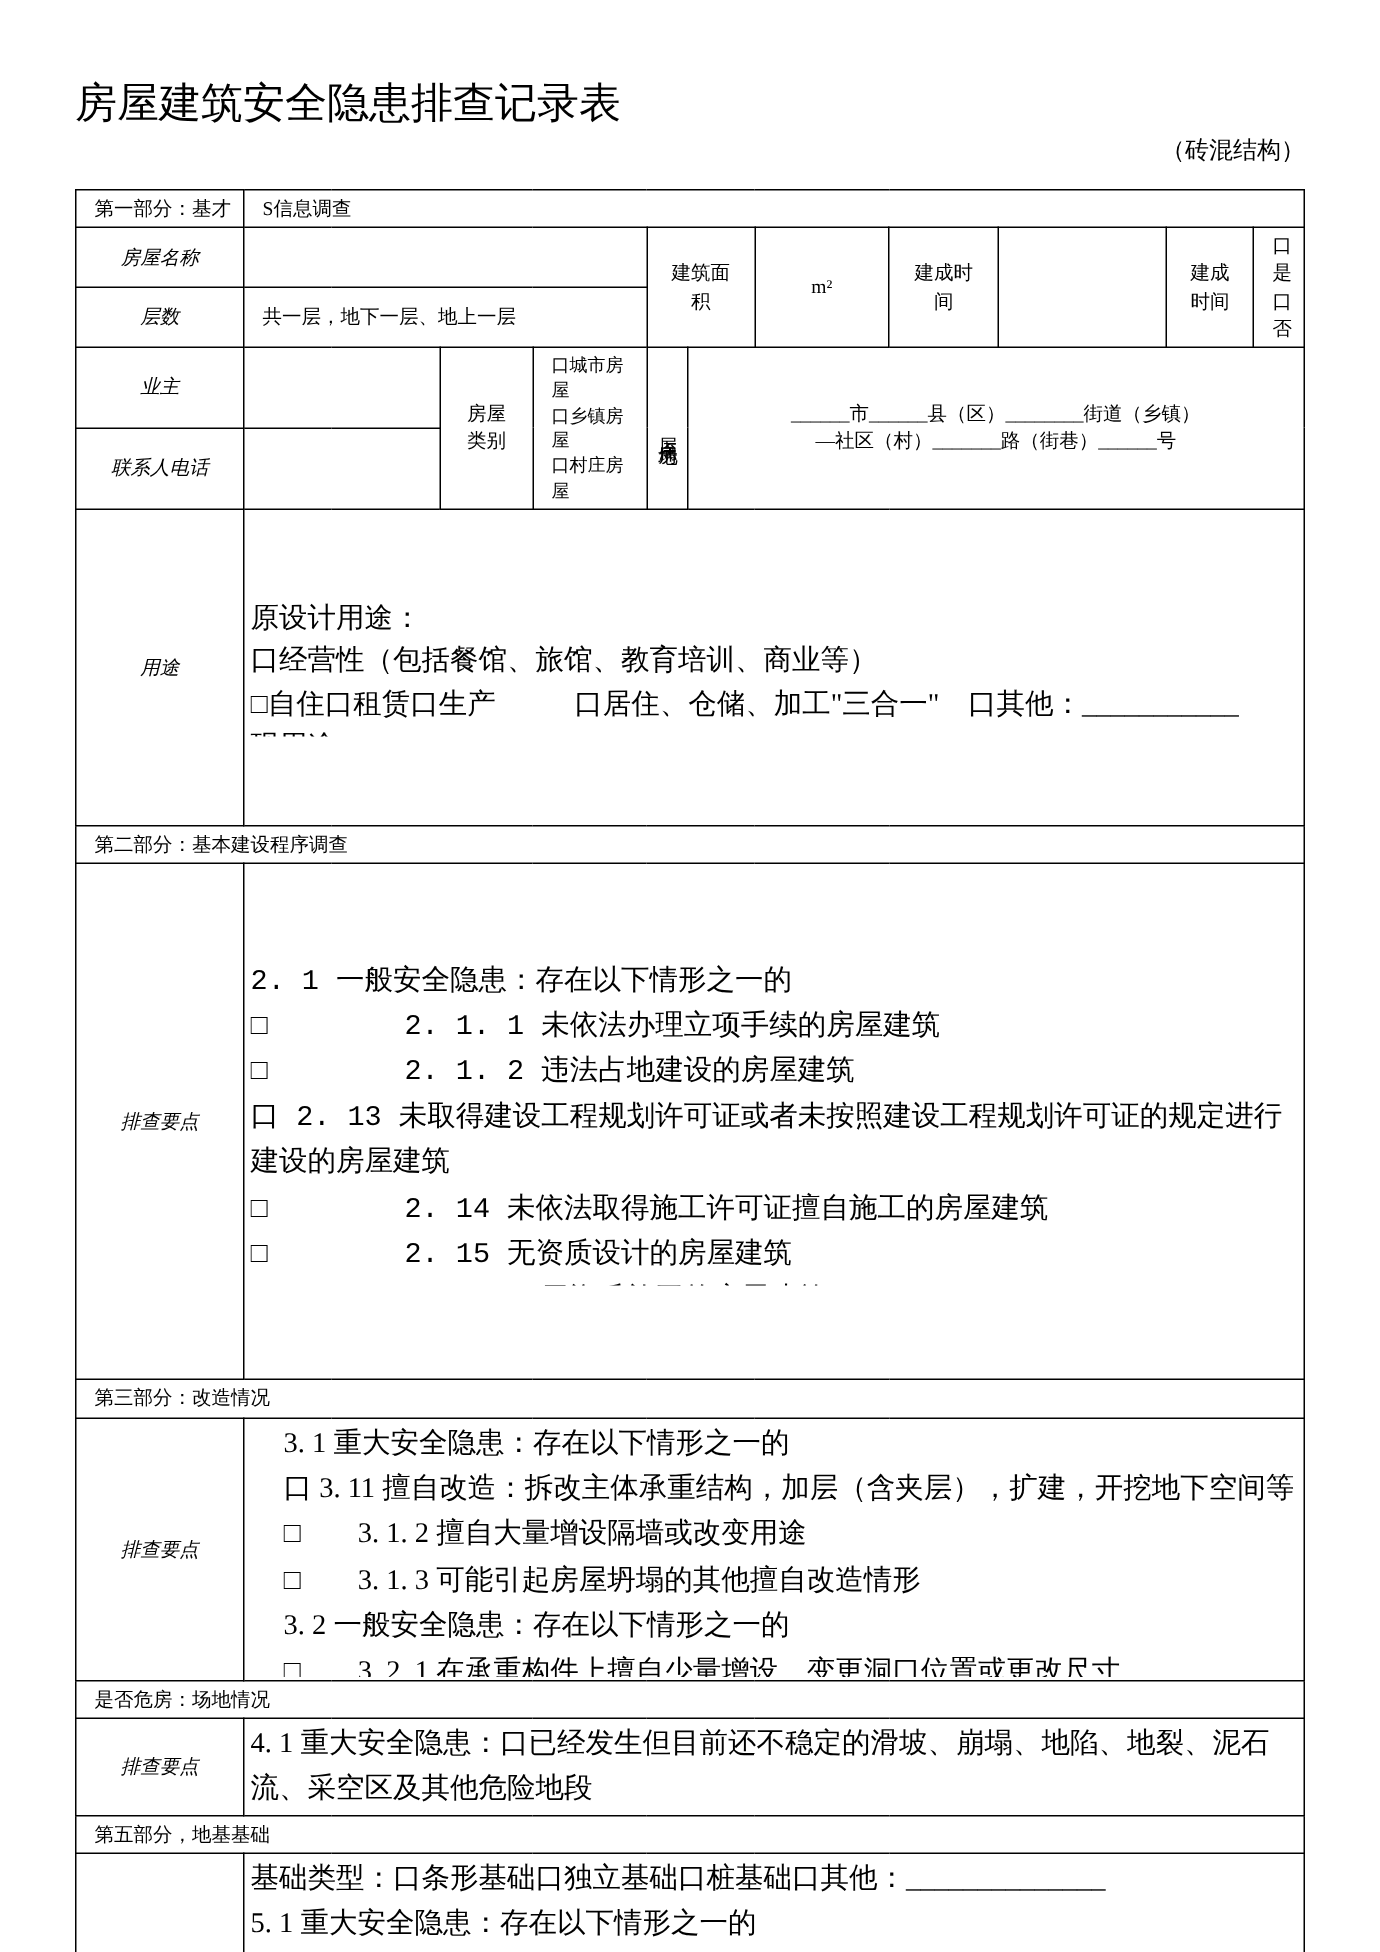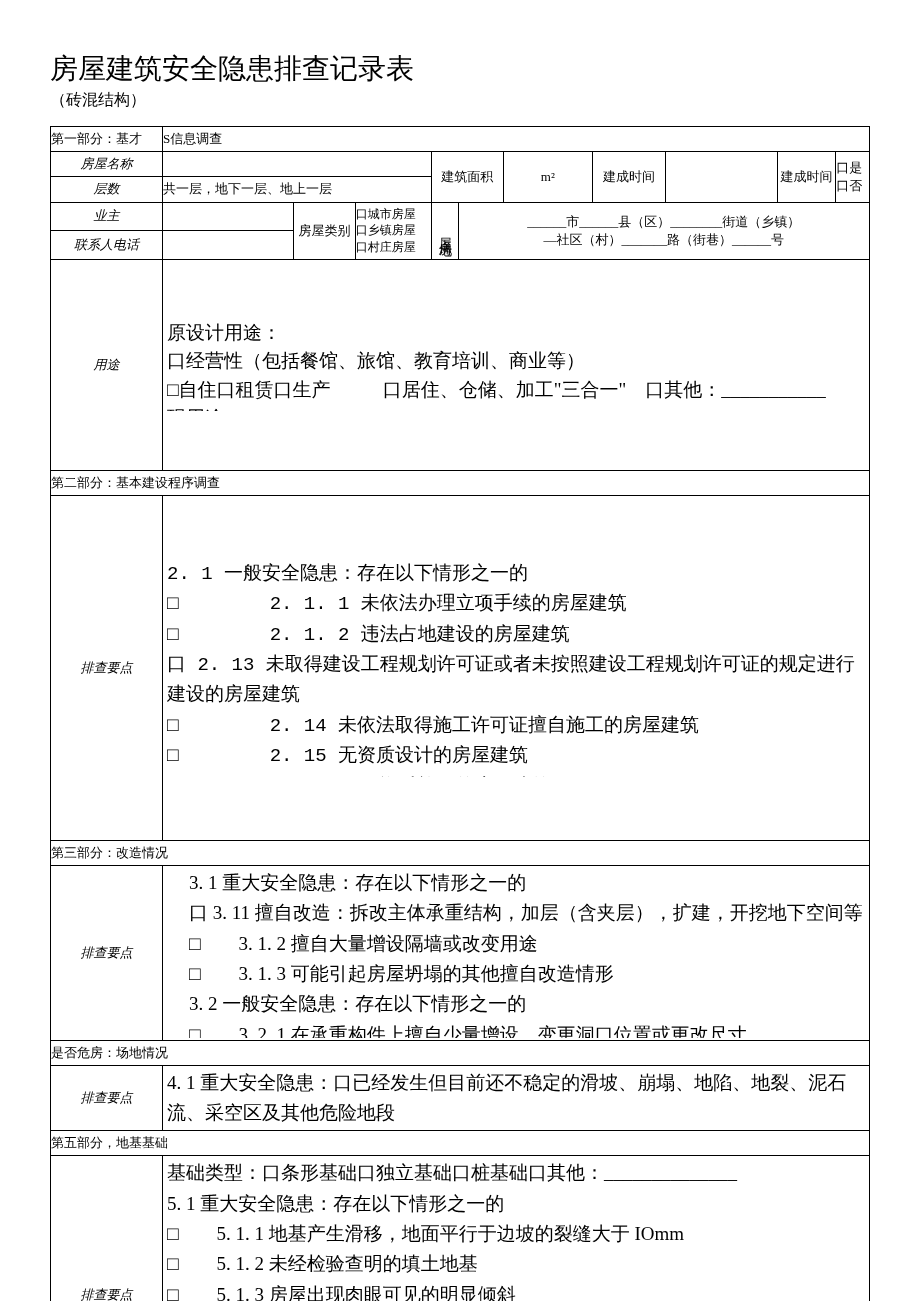--- a/index.html
+++ b/index.html
@@ -11,32 +11,32 @@
       background: white;
       width: 920px;
     }
     h1 {
       font-size: 28px;
       font-weight: normal;
       margin: 0 0 2px 0;
       font-family: "SimSun", serif;
     }
     .subtitle {
-      text-align: left;
+      text-align: right;
       font-size: 16px;
       margin-bottom: 15px;
     }
     table {
       border-collapse: collapse;
       width: 100%;
       table-layout: fixed;
     }
     td {
       border: 1px solid #000;
-      padding: 3px 0;
+      padding: 3px 12px;
       vertical-align: middle;
       font-size: 13px;
       line-height: 1.4;
     }
     .section-header {
       font-weight: normal;
       white-space: nowrap;
     }
     .center { text-align: center; }
     .label-col { text-align: center; width: 100px; font-style: italic; }

